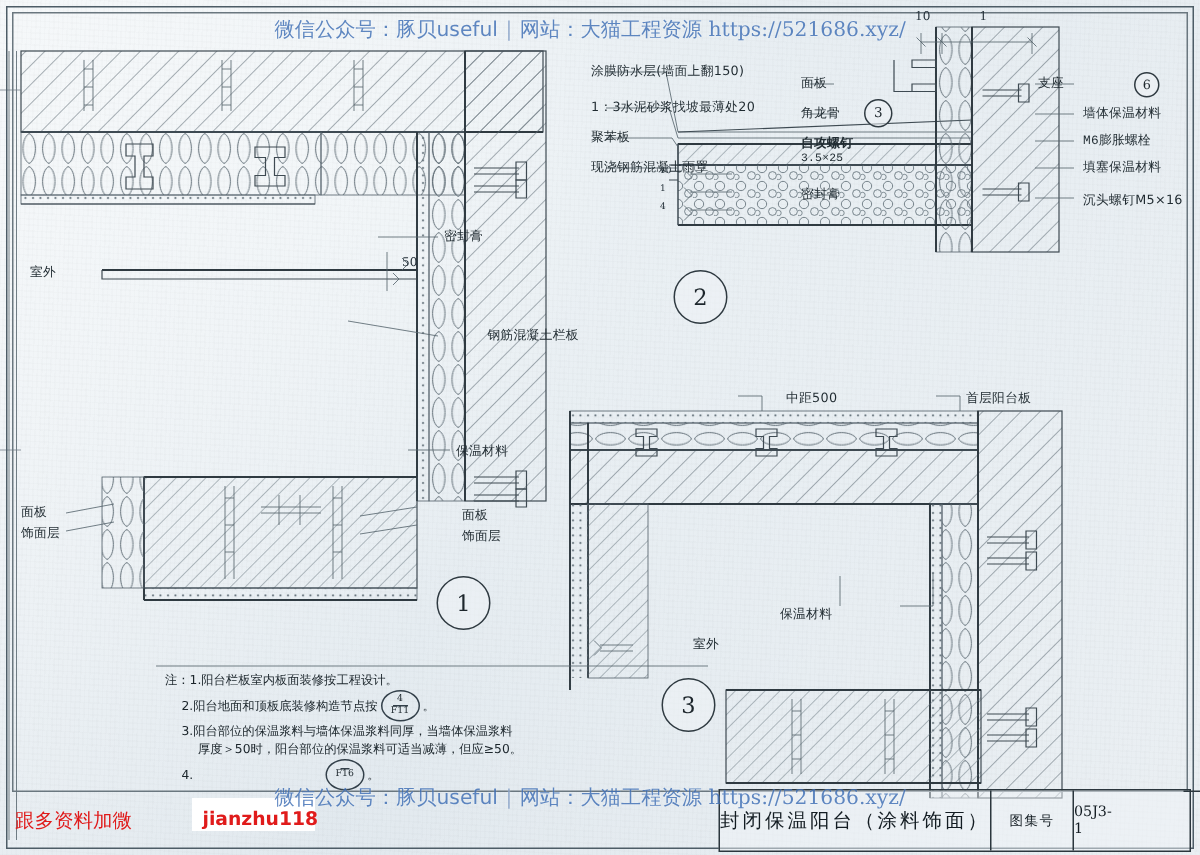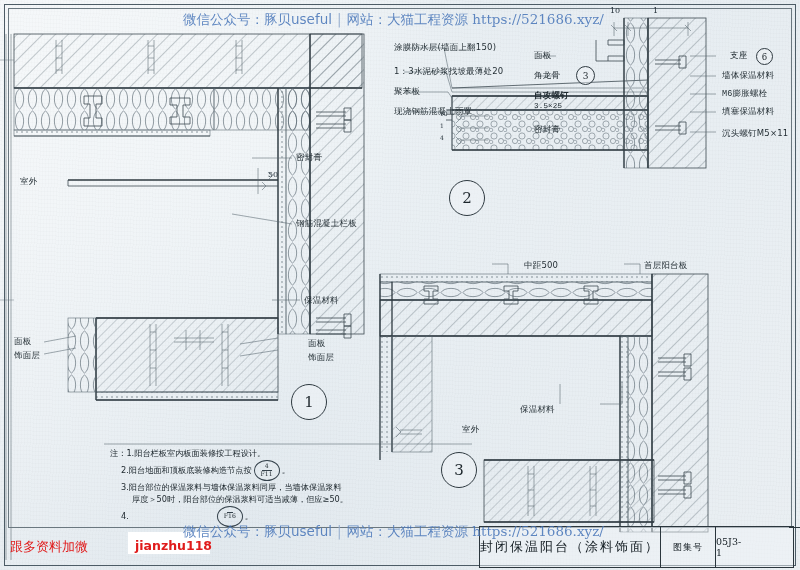--- a/index.html
+++ b/index.html
@@ -340,29 +340,29 @@
   <div class="lbl" style="left:394px;top:86px;">聚苯板</div>
   <div class="lbl" style="left:394px;top:106px;">现浇钢筋混凝土雨罩</div>
 
   <div class="lbl" style="left:534px;top:50px;">面板</div>
   <div class="lbl" style="left:534px;top:70px;">角龙骨</div>
   <div class="lbl" style="left:534px;top:90px;font-weight:bold;">自攻螺钉</div>
   <div class="lbl sm" style="left:534px;top:102px;font-family:Liberation Mono, monospace;">3.5×25</div>
   <div class="lbl" style="left:534px;top:124px;">密封膏</div>
   <div class="circ" style="left:576px;top:66px;width:17px;height:17px;font-size:9px;">3</div>
 
-  <div class="lbl" style="left:730px;top:50px;">支座</div>
+  <div class="lbl" style="left:692px;top:50px;">支座</div>
   <div class="circ" style="left:756px;top:48px;width:15px;height:15px;font-size:8.5px;">6</div>
   <div class="lbl" style="left:722px;top:70px;">墙体保温材料</div>
   <div class="lbl" style="left:722px;top:88px;font-family:Liberation Mono, monospace;">M6膨胀螺栓</div>
   <div class="lbl" style="left:722px;top:106px;">填塞保温材料</div>
-  <div class="lbl" style="left:722px;top:128px;">沉头螺钉M5×11</div>
+  <div class="lbl" style="left:722px;top:128px;">沉头螺钉M5×16</div>
 
   <div class="lbl" style="left:296px;top:152px;">密封膏</div>
-  <div class="lbl" style="left:296px;top:218px;">钢筋混凝土栏板</div>
+  <div class="lbl" style="left:296px;top:218px;padding-left:29px;">钢筋混凝土栏板</div>
   <div class="lbl" style="left:304px;top:295px;">保温材料</div>
   <div class="lbl" style="left:308px;top:338px;">面板</div>
   <div class="lbl" style="left:308px;top:352px;">饰面层</div>
 
   <div class="lbl" style="left:20px;top:176px;">室外</div>
   <div class="lbl" style="left:14px;top:336px;">面板</div>
   <div class="lbl" style="left:14px;top:350px;">饰面层</div>
 
   <div class="lbl" style="left:524px;top:260px;">中距500</div>
   <div class="lbl" style="left:644px;top:260px;">首层阳台板</div>

